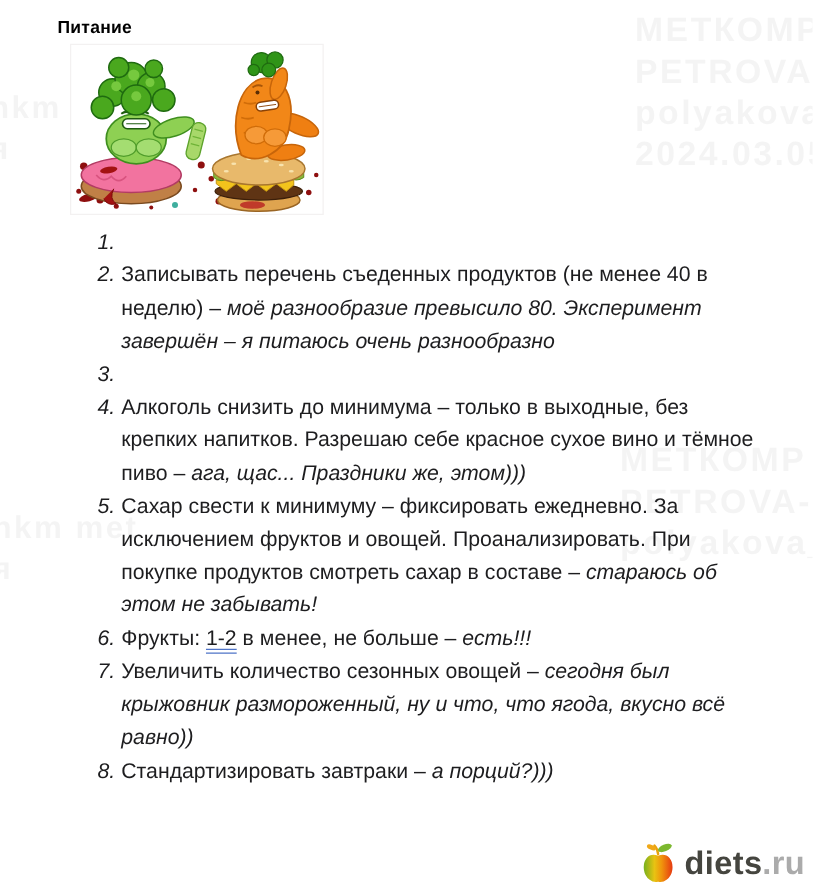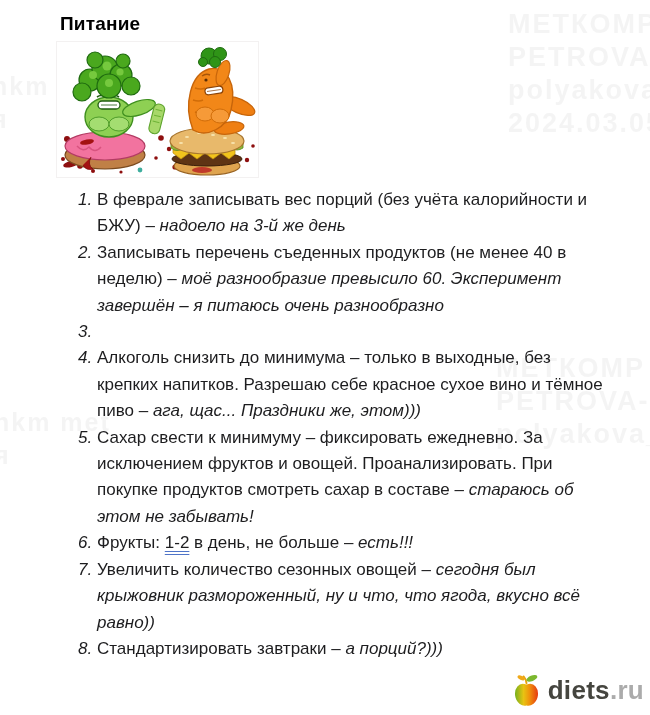--- a/index.html
+++ b/index.html
@@ -26,22 +26,22 @@
     user-select:none;
   }
   .wm-0{top:8px;left:508px;}
   .wm-1{top:70px;left:-8px;font-size:25px;}
   .wm-2{top:352px;left:496px;}
   .wm-3{top:406px;left:-6px;font-size:25px;}
 
   .content{position:absolute;top:0;left:0;width:650px;padding:0;}
 
   h1.page-title{
-    margin:13px 0 0 60px;
-    font-size:19px;
+    margin:13px 0 0 46px;
+    font-size:14px;
     font-weight:700;
     color:#000000;
     letter-spacing:0.2px;
   }
 
   .hero{
     margin:7px 0 0 57px;
     width:201px;height:135px;
     background:#ffffff;
     outline:1px solid #f3f1f1;
@@ -229,40 +229,39 @@
           <circle cx="163" cy="12" r="6.5"></circle>
           <circle cx="158" cy="20" r="5.5"></circle>
           <circle cx="146" cy="20" r="4.5"></circle>
         </g>
       </g>
     </svg>
 
     <ol class="goals">
         <li class="goal-item">
           <span class="marker">1.</span>
-          <span class="li-body"><span class="seg">В феврале записывать вес порций (без учёта калорийности и БЖУ) – </span><span class="seg italic">надоело на 3-й же день</span></span>
         </li>
         <li class="goal-item">
           <span class="marker">2.</span>
-          <span class="li-body"><span class="seg">Записывать перечень съеденных продуктов (не менее 40 в неделю) – </span><span class="seg italic">моё разнообразие превысило 60. Эксперимент завершён – я питаюсь очень разнообразно</span></span>
+          <span class="li-body"><span class="seg">Записывать перечень съеденных продуктов (не менее 40 в неделю) – </span><span class="seg italic">моё разнообразие превысило 80. Эксперимент завершён – я питаюсь очень разнообразно</span></span>
         </li>
         <li class="goal-item">
           <span class="marker">3.</span>
         </li>
         <li class="goal-item">
           <span class="marker">4.</span>
           <span class="li-body"><span class="seg">Алкоголь снизить до минимума – только в выходные, без крепких напитков. Разрешаю себе красное сухое вино и тёмное пиво – </span><span class="seg italic">ага, щас... Праздники же, этом)))</span></span>
         </li>
         <li class="goal-item">
           <span class="marker">5.</span>
           <span class="li-body"><span class="seg">Сахар свести к минимуму – фиксировать ежедневно. За исключением фруктов и овощей. Проанализировать. При покупке продуктов смотреть сахар в составе – </span><span class="seg italic">стараюсь об этом не забывать!</span></span>
         </li>
         <li class="goal-item">
           <span class="marker">6.</span>
-          <span class="li-body"><span class="seg">Фрукты: </span><span class="seg num-link">1-2</span><span class="seg"> в день, не больше – </span><span class="seg italic">есть!!!</span></span>
+          <span class="li-body"><span class="seg">Фрукты: </span><span class="seg num-link">1-2</span><span class="seg"> в менее, не больше – </span><span class="seg italic">есть!!!</span></span>
         </li>
         <li class="goal-item">
           <span class="marker">7.</span>
           <span class="li-body"><span class="seg">Увеличить количество сезонных овощей – </span><span class="seg italic">сегодня был крыжовник размороженный, ну и что, что ягода, вкусно всё равно))</span></span>
         </li>
         <li class="goal-item">
           <span class="marker">8.</span>
           <span class="li-body"><span class="seg">Стандартизировать завтраки – </span><span class="seg italic">а порций?)))</span></span>
         </li>
       </ol>

